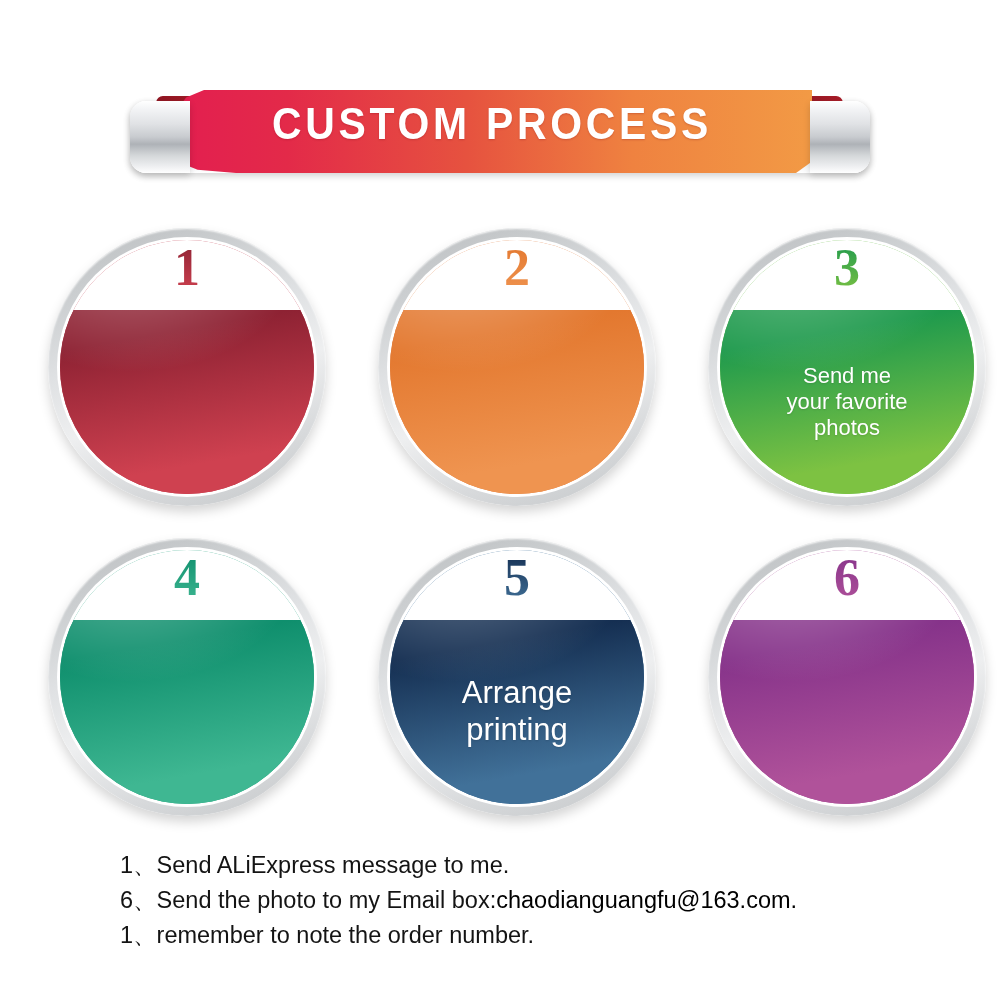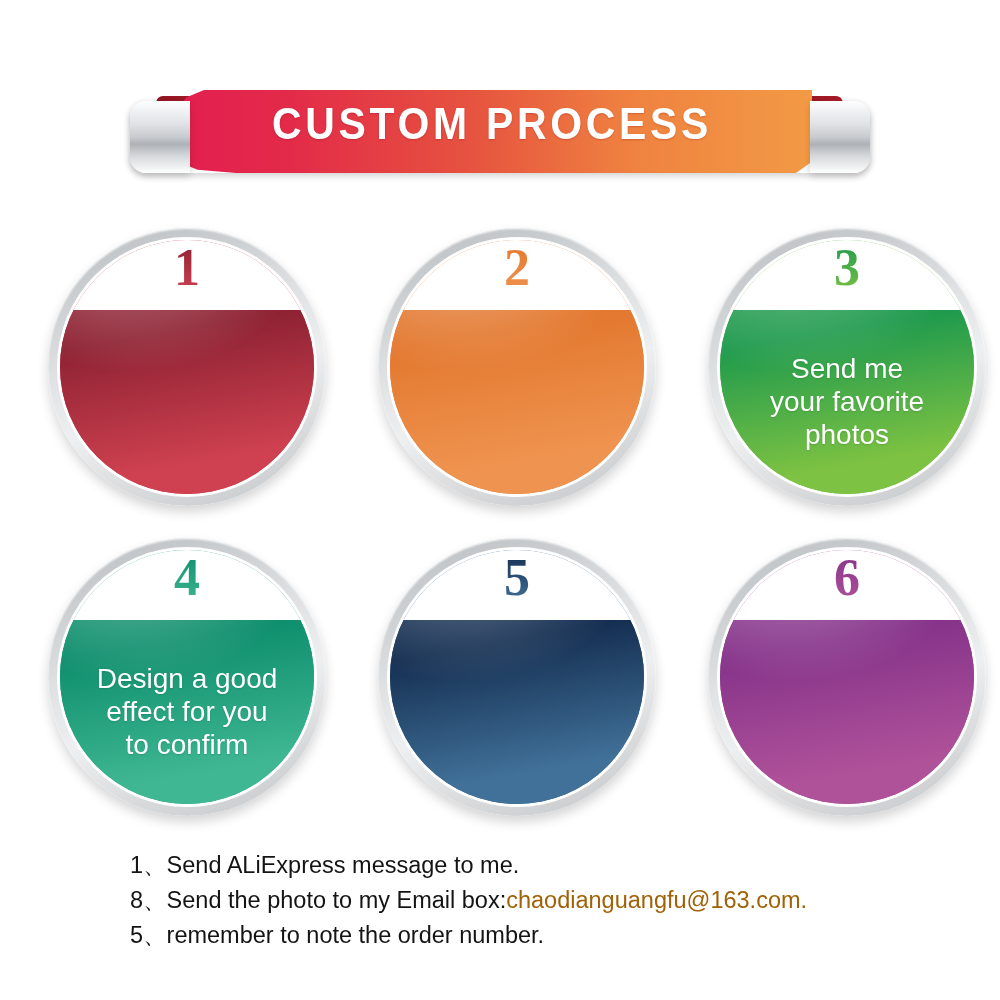--- a/index.html
+++ b/index.html
@@ -199,34 +199,33 @@
     display: flex;
     align-items: center;
     justify-content: center;
     text-align: center;
     color: #ffffff;
     font-size: 31px;
     line-height: 1.18;
     z-index: 3;
     text-shadow: 0 1px 2px rgba(0,0,0,0.12);
   }
-  .label.sm { font-size: 28px; }
+  .label.sm { font-size: 22px; }
 
   
   .footer {
     position: absolute;
     left: 120px;
     top: 848px;
     width: 860px;
     color: #141414;
     font-size: 23.5px;
     line-height: 35px;
     font-family: "Liberation Sans", "DejaVu Sans", sans-serif;
     white-space: nowrap;
-    margin-left: 10px;
   }
   .footer .line { display: block; }
   .footer .email { color: #d62a55; }
 </style>
 </head>
 <body>
 
 <div class="banner-wrap">
   <div class="fold left" style="background: linear-gradient(160deg, rgb(142, 22, 34) 0%, rgb(179, 32, 44) 55%, rgb(212, 49, 60) 100%);"></div>
   <div class="fold right" style="background: linear-gradient(160deg, rgb(142, 22, 34) 0%, rgb(179, 32, 44) 55%, rgb(212, 49, 60) 100%);"></div>
@@ -276,43 +275,43 @@
     </div>
   </div>
 
   <div class="step" id="step-3" style="left: 48px; top: 538px; --accent: #1d9e7a; --fill: linear-gradient(170deg, #0f8f6d 0%, #0f8f6d 18%, #3fb792 78%, #3fb792 100%); --numgrad: linear-gradient(180deg, #0f8f6d 0%, #3fb792 100%);">
     <div class="ring"></div>
     <div class="disc">
       <div class="disc-top"></div>
       <div class="disc-bottom"></div>
       <div class="disc-gloss"></div>
       <div class="num">4</div>
-      <div class="label sm">Design a good<br>effect for you<br>to confirm</div>
     </div>
   </div>
 
   <div class="step" id="step-4" style="left: 378px; top: 538px; --accent: #2d628f; --fill: linear-gradient(170deg, #152f52 0%, #152f52 18%, #417199 78%, #417199 100%); --numgrad: linear-gradient(180deg, #152f52 0%, #417199 100%);">
     <div class="ring"></div>
     <div class="disc">
       <div class="disc-top"></div>
       <div class="disc-bottom"></div>
       <div class="disc-gloss"></div>
       <div class="num">5</div>
+      <div class="label">Arrange<br>printing</div>
     </div>
   </div>
 
   <div class="step" id="step-5" style="left: 708px; top: 538px; --accent: #a0418f; --fill: linear-gradient(170deg, #86338a 0%, #86338a 18%, #b0529a 78%, #b0529a 100%); --numgrad: linear-gradient(180deg, #86338a 0%, #b0529a 100%);">
     <div class="ring"></div>
     <div class="disc">
       <div class="disc-top"></div>
       <div class="disc-bottom"></div>
       <div class="disc-gloss"></div>
       <div class="num">6</div>
     </div>
   </div>
 
 </div>
 
 <div class="footer">
   <span class="line">1、Send ALiExpress message to me.</span>
-  <span class="line"><span>8、Send the photo to my Email box:</span><span class="email" style="color: #a16207; text-align: right;">chaodianguangfu@163.com.</span></span>
-  <span class="line">5、remember to note the order number.</span>
+  <span class="line"><span>6、Send the photo to my Email box:</span><span class="email" style="color: #000000; text-align: right;">chaodianguangfu@163.com.</span></span>
+  <span class="line">1、remember to note the order number.</span>
 </div>
 
 </body></html>

